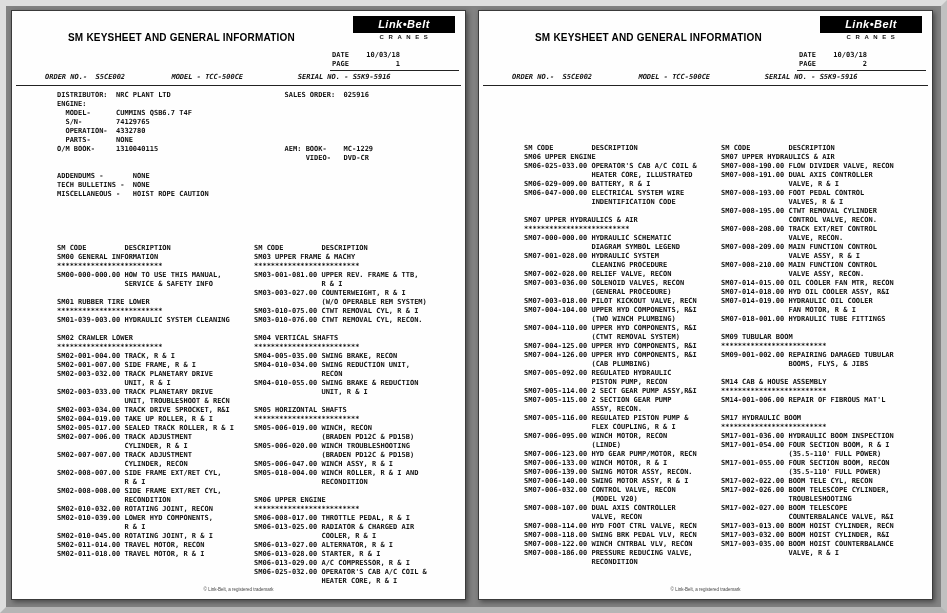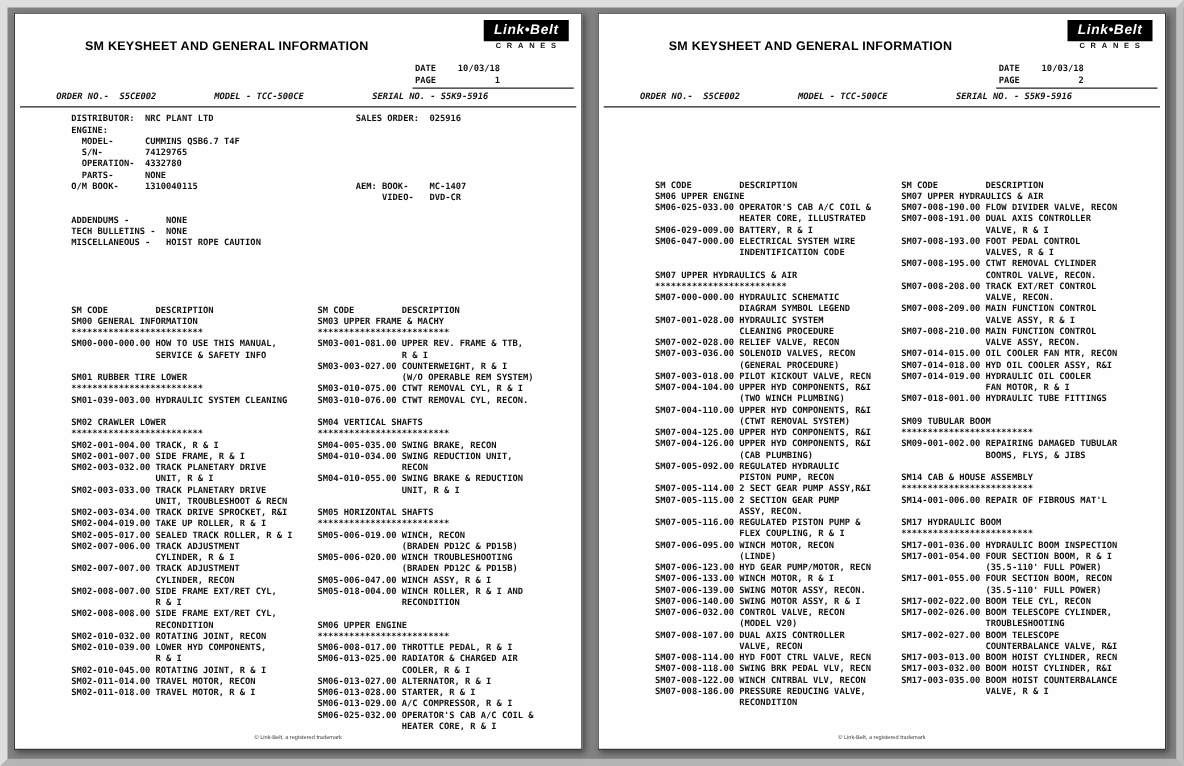--- a/index.html
+++ b/index.html
@@ -16,21 +16,21 @@
     box-shadow:2px 2px 5px rgba(0,0,0,0.45);
   }
   #p1 { left:5px; }
   #p2 { left:472px; }
 
   .title {
     position:absolute; top:21px; left:56px;
     font-size:10px; font-weight:bold; color:#000; letter-spacing:0.2px;
     white-space:nowrap;
   }
-  .logo { position:absolute; top:5px; right:10px; width:68px; }
+  .logo { position:absolute; top:5px; right:10px; width:102px; }
   .logo-box {
     background:#000; color:#fff; font-style:italic; font-weight:bold;
     font-size:11px; text-align:center; padding:2px 0 3px; letter-spacing:0.5px;
   }
   .logo-sub {
     font-size:6px; font-weight:bold; letter-spacing:4.6px; text-align:center;
     color:#111; padding-left:4px; margin-top:1px;
   }
 
   pre, .meta {
@@ -82,21 +82,21 @@
     </div>
     <div class="meta-rule"></div>
     <pre class="order">ORDER NO.-  S5CE002           MODEL - TCC-500CE             SERIAL NO. - S5K9-5916</pre>
     <div class="full-rule"></div>
     <pre class="info">DISTRIBUTOR:  NRC PLANT LTD                           SALES ORDER:  025916
 ENGINE:
   MODEL-      CUMMINS QSB6.7 T4F
   S/N-        74129765
   OPERATION-  4332780
   PARTS-      NONE
-O/M BOOK-     1310040115                              AEM: BOOK-    MC-1407
+O/M BOOK-     1310040115                              AEM: BOOK-    MC-1229
                                                            VIDEO-   DVD-CR
 
 ADDENDUMS -       NONE
 TECH BULLETINS -  NONE
 MISCELLANEOUS -   HOIST ROPE CAUTION</pre>
     <pre class="col colL">SM CODE         DESCRIPTION
 SM00 GENERAL INFORMATION
 *************************
 SM00-000-000.00 HOW TO USE THIS MANUAL,
                 SERVICE &amp; SAFETY INFO

